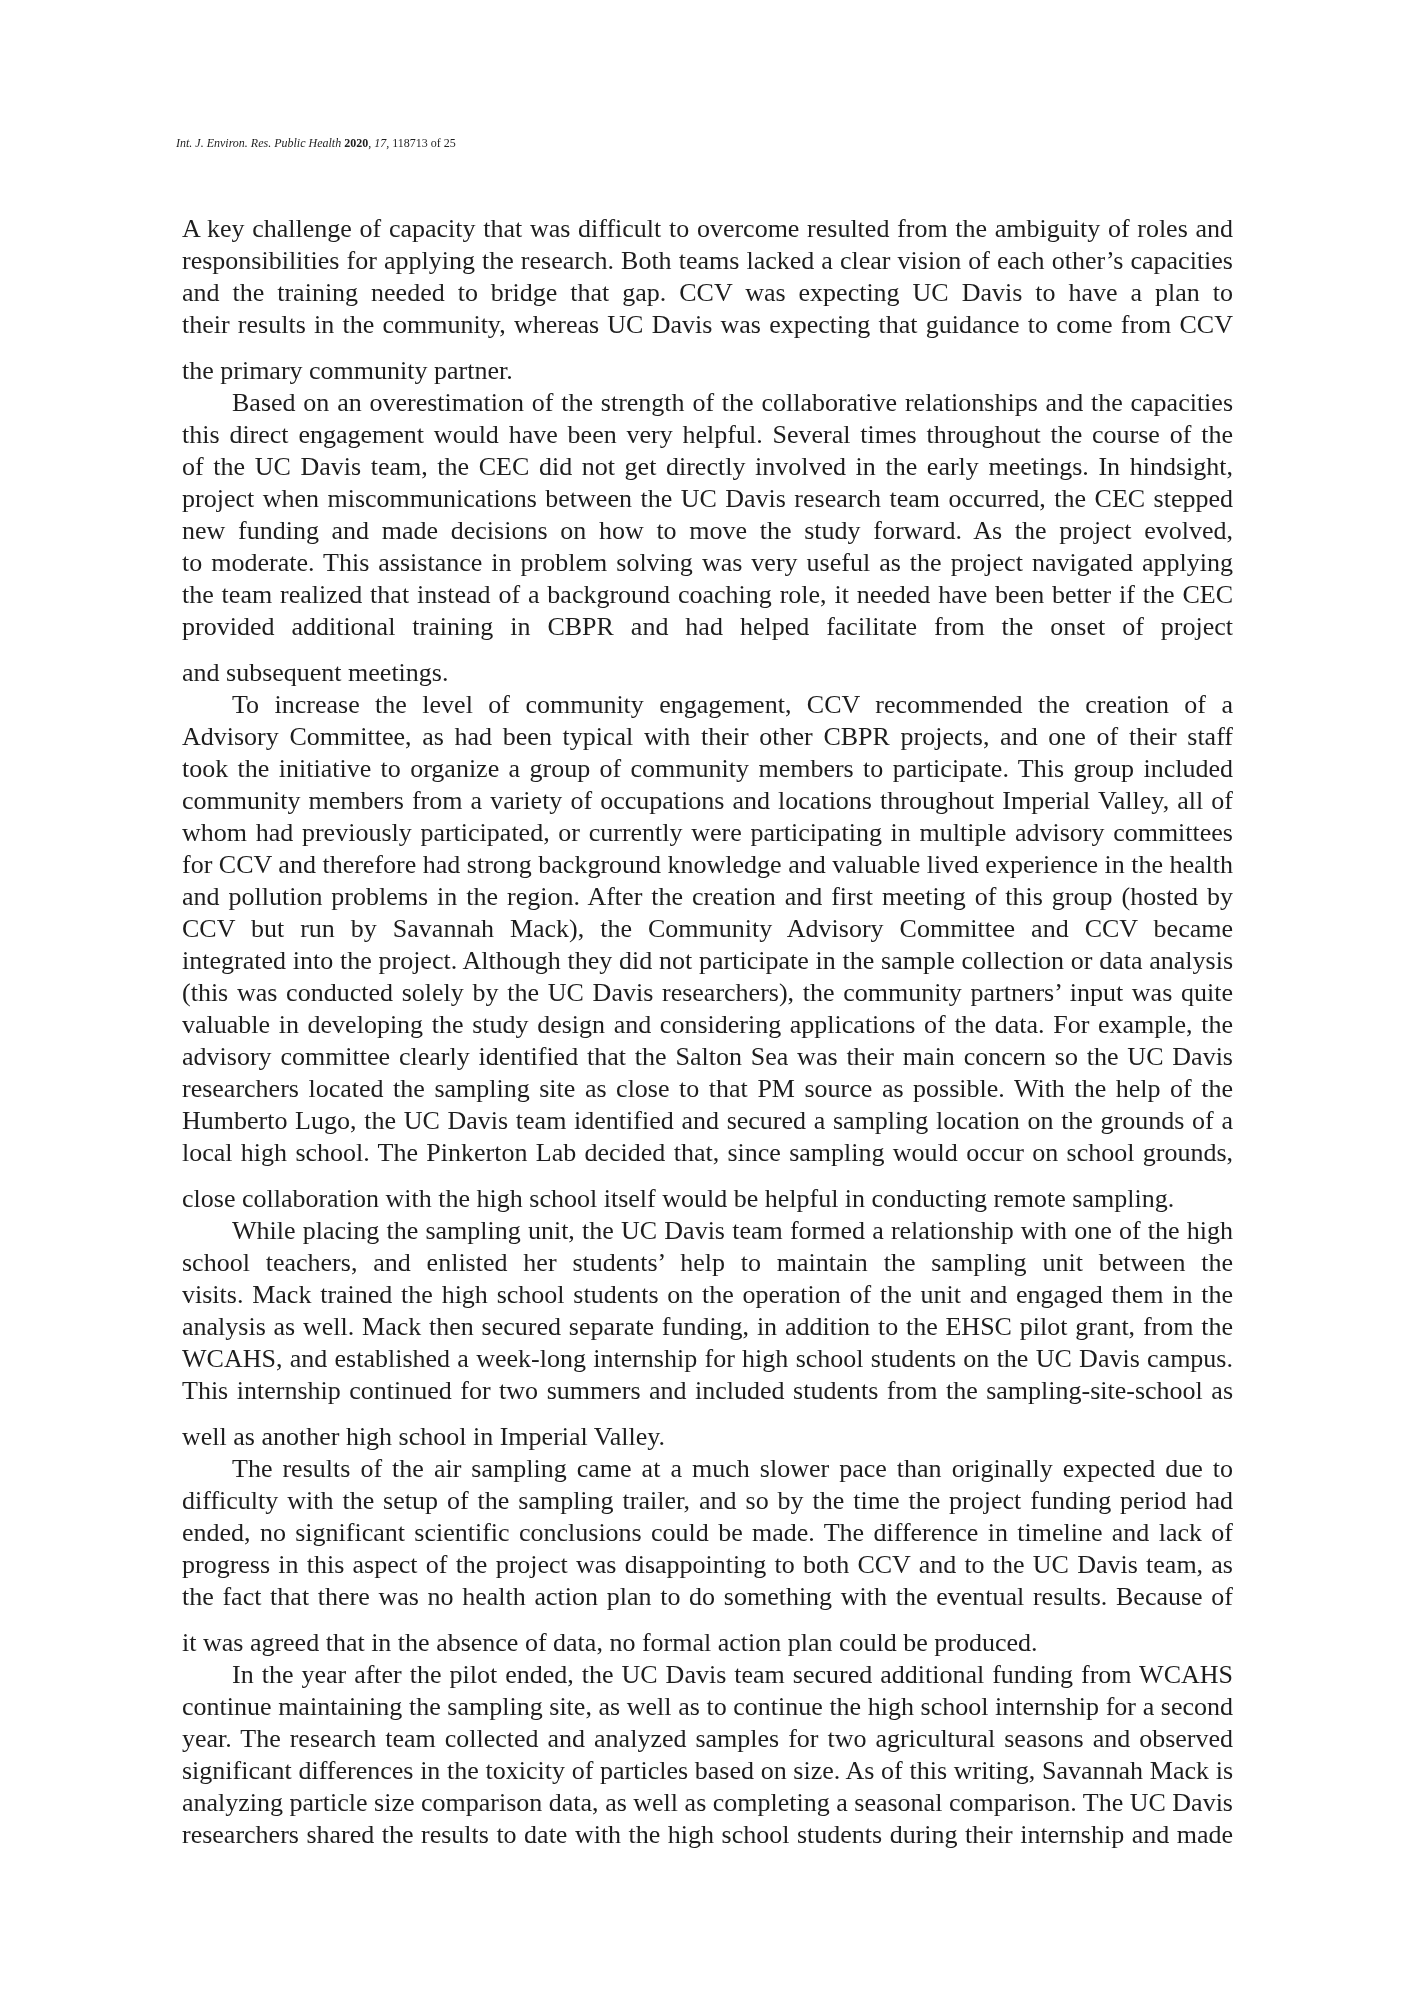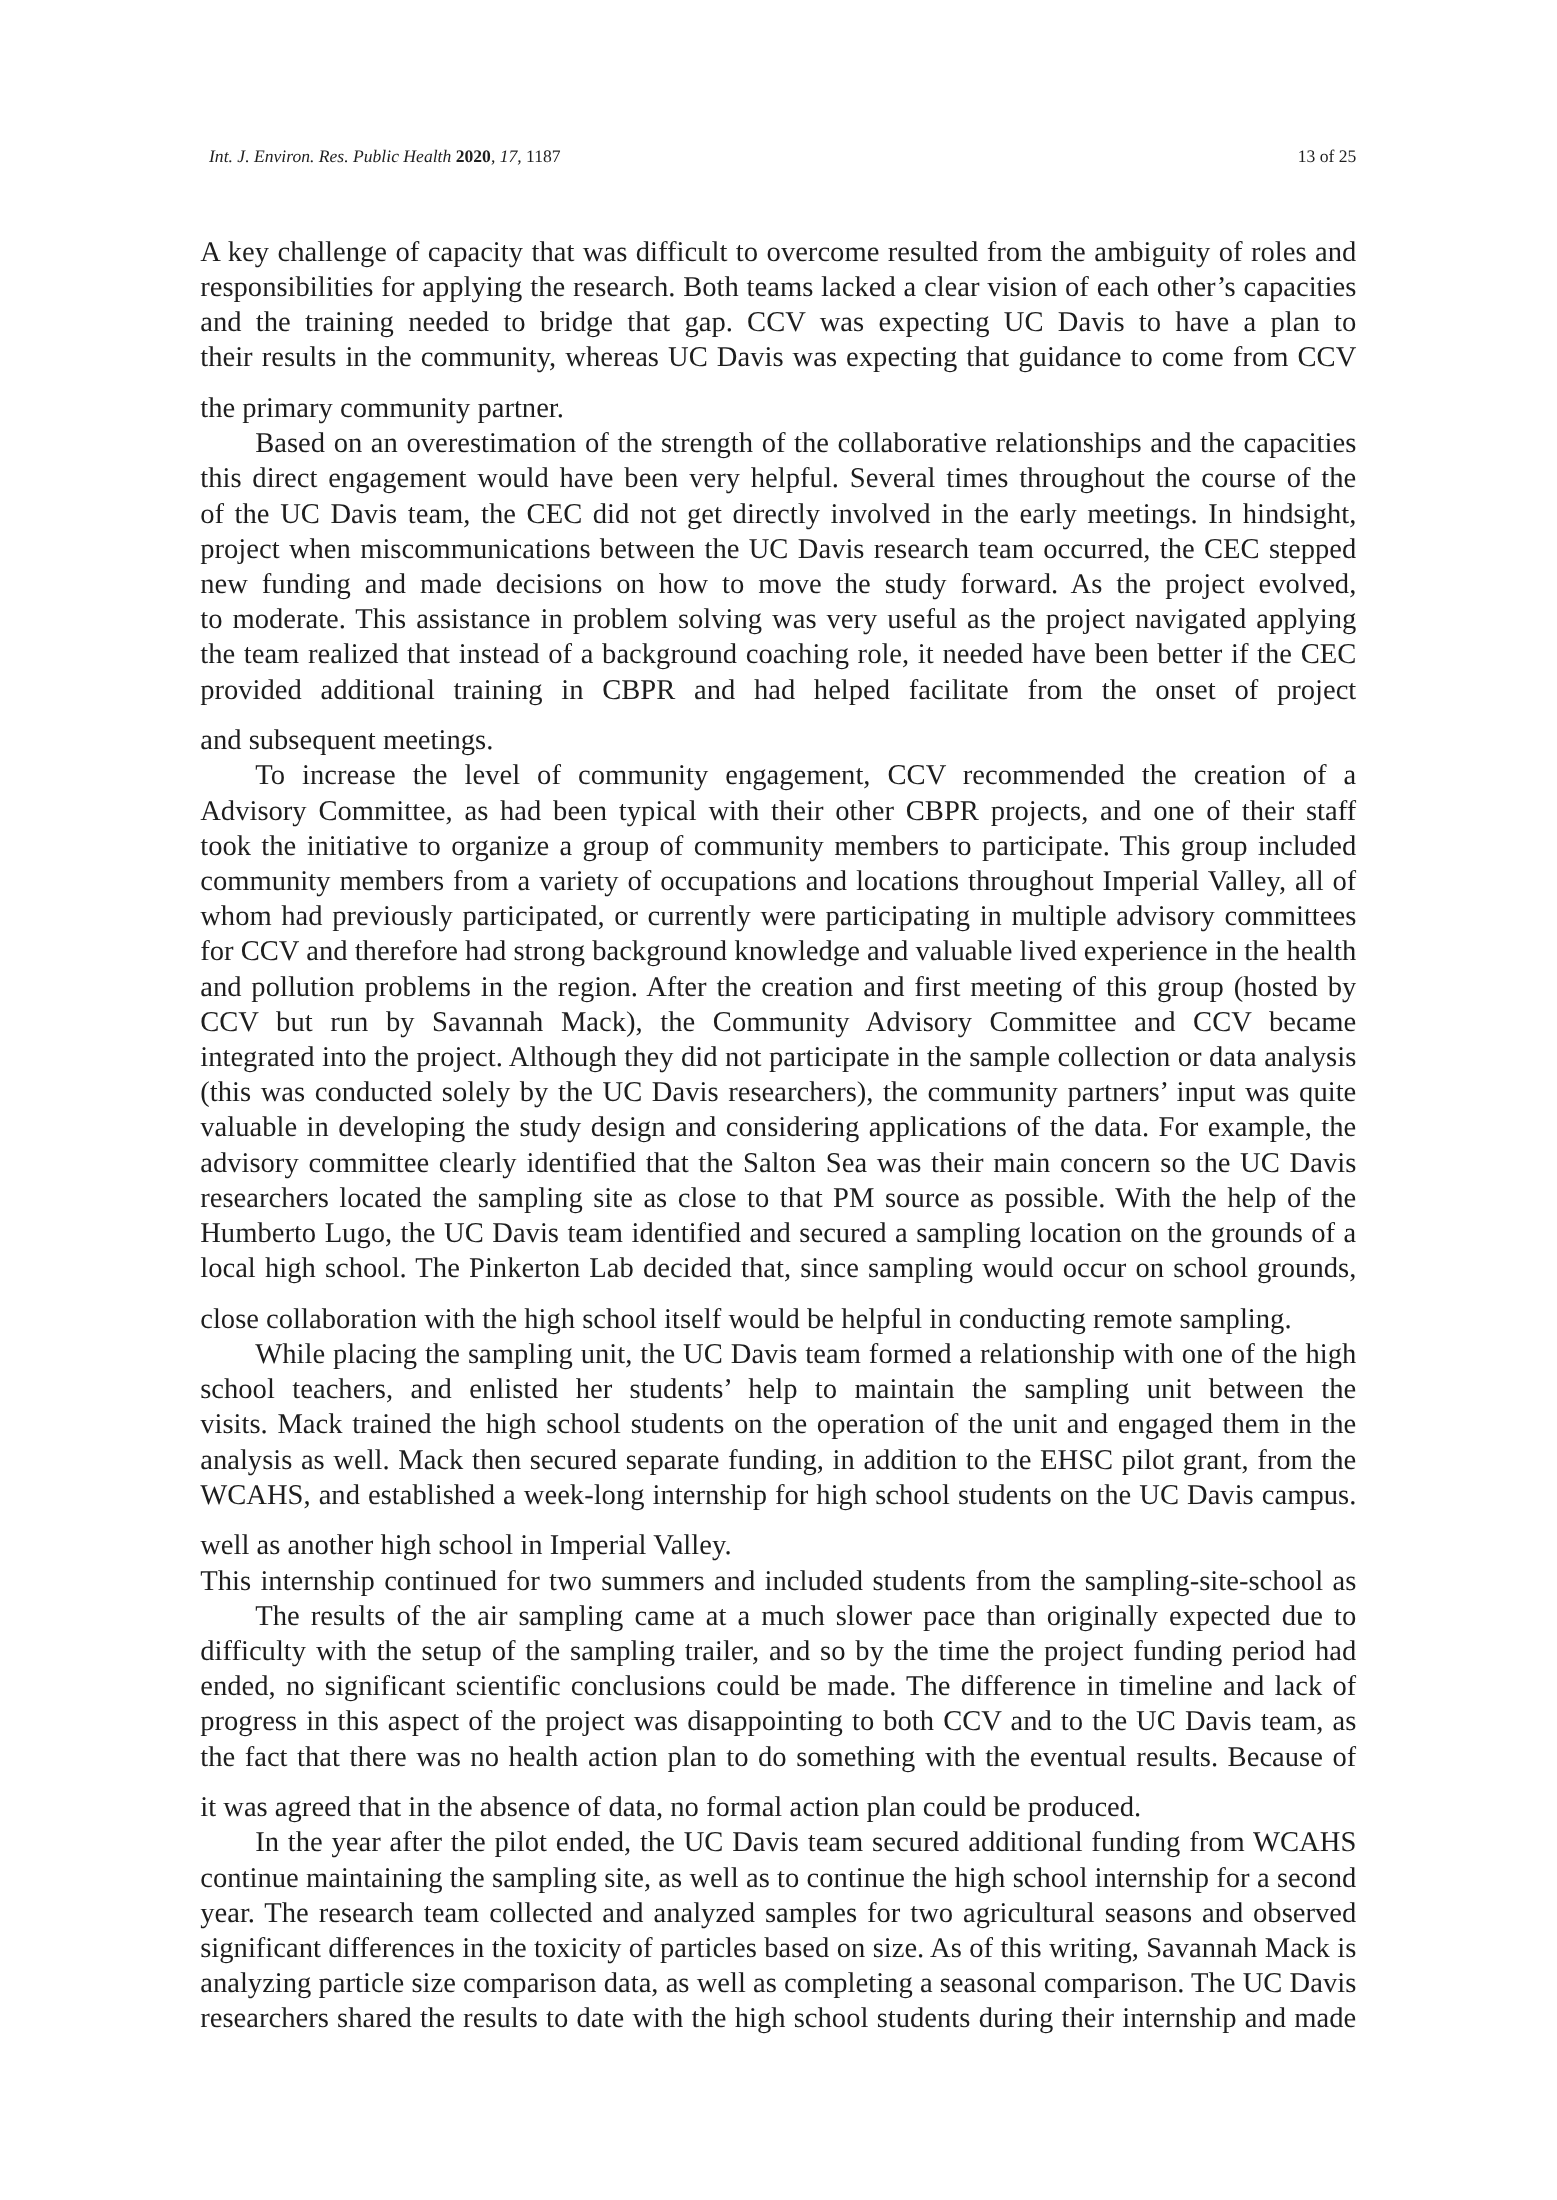--- a/index.html
+++ b/index.html
@@ -11,27 +11,26 @@
     position: relative;
     width: 1415px;
     height: 2000px;
     background: #ffffff;
     overflow: hidden;
     font-family: "Liberation Serif", "DejaVu Serif", serif;
     color: #1e1e1e;
   }
   .running-header {
     position: absolute;
-    left: 190px;
+    left: 176px;
     right: 182px;
     top: 132px;
     display: flex;
-    justify-content: space-between;
     align-items: baseline;
-    font-size: 16px;
+    font-size: 12px;
     line-height: 22px;
     white-space: pre;
   }
   .citation .seg-italic { font-style: italic; }
   .citation .seg-bold { font-weight: bold; }
   .citation .seg-normal { font-style: normal; font-weight: normal; }
   .page-num { font-style: normal; }
   .article-body {
     position: absolute;
     left: 182px;
@@ -100,22 +99,22 @@
         <div class="line">Humberto Lugo, the UC Davis team identified and secured a sampling location on the grounds of a</div>
         <div class="line">local high school. The Pinkerton Lab decided that, since sampling would occur on school grounds,</div>
         <div class="line last">close collaboration with the high school itself would be helpful in conducting remote sampling.</div>
       </div>
       <div class="para">
         <div class="line indent">While placing the sampling unit, the UC Davis team formed a relationship with one of the high</div>
         <div class="line">school teachers, and enlisted her students’ help to maintain the sampling unit between the researchers’</div>
         <div class="line">visits. Mack trained the high school students on the operation of the unit and engaged them in the data</div>
         <div class="line">analysis as well. Mack then secured separate funding, in addition to the EHSC pilot grant, from the</div>
         <div class="line">WCAHS, and established a week-long internship for high school students on the UC Davis campus.</div>
+        <div class="line">This internship continued for two summers and included students from the sampling-site-school as</div>
         <div class="line last">well as another high school in Imperial Valley.</div>
-        <div class="line">This internship continued for two summers and included students from the sampling-site-school as</div>
       </div>
       <div class="para">
         <div class="line indent">The results of the air sampling came at a much slower pace than originally expected due to</div>
         <div class="line">difficulty with the setup of the sampling trailer, and so by the time the project funding period had</div>
         <div class="line">ended, no significant scientific conclusions could be made. The difference in timeline and lack of</div>
         <div class="line">progress in this aspect of the project was disappointing to both CCV and to the UC Davis team, as was</div>
         <div class="line">the fact that there was no health action plan to do something with the eventual results. Because of this,</div>
         <div class="line last">it was agreed that in the absence of data, no formal action plan could be produced.</div>
       </div>
       <div class="para">

